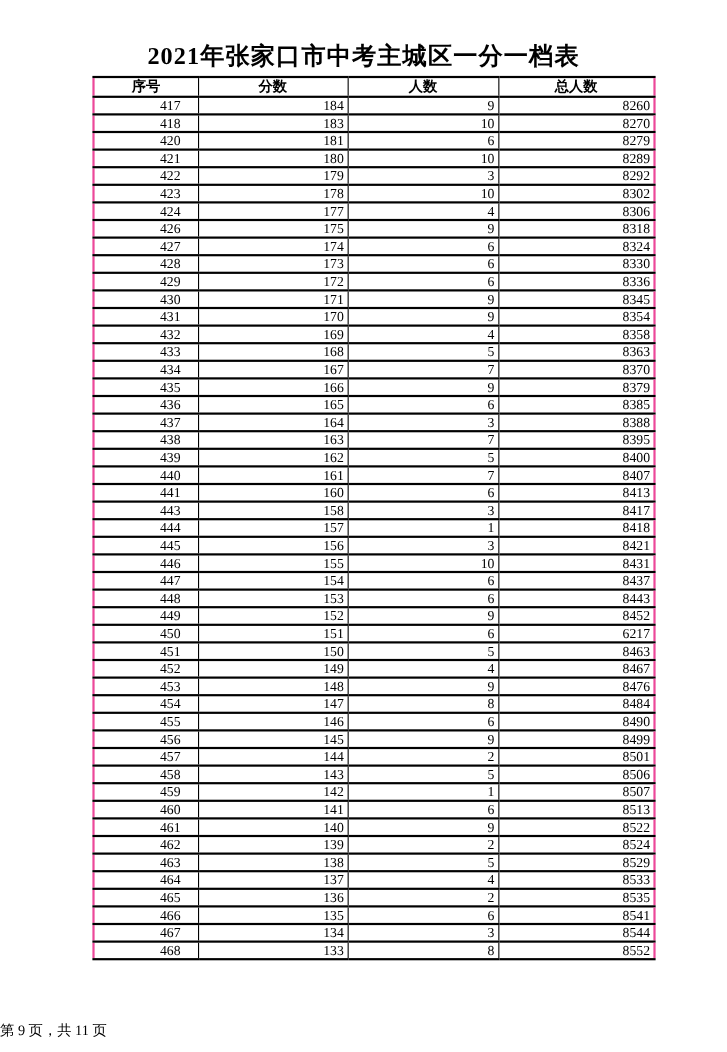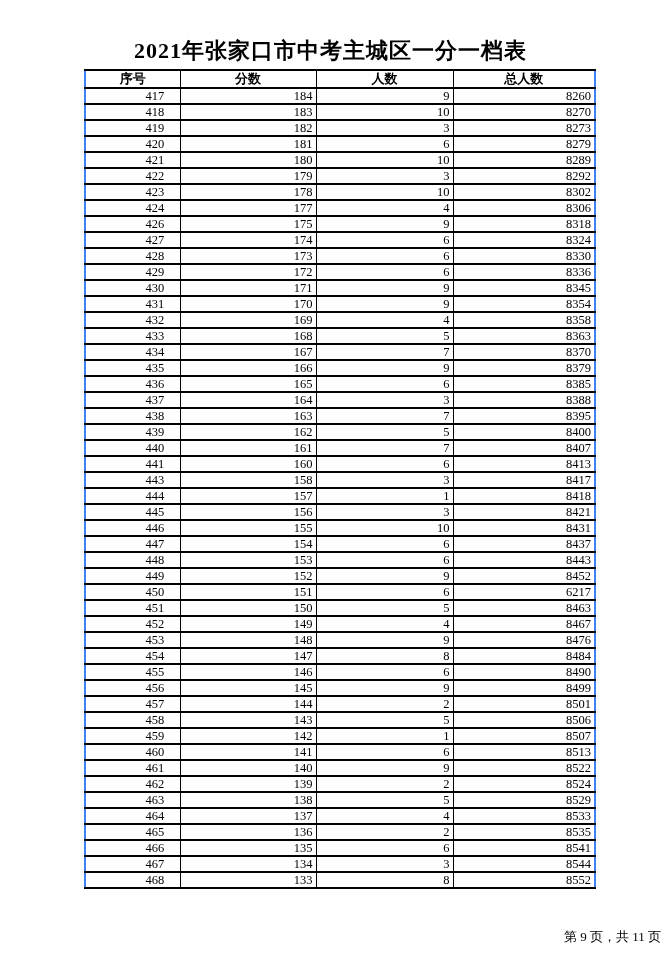--- a/index.html
+++ b/index.html
@@ -27,21 +27,21 @@
     letter-spacing: 1px;
     white-space: nowrap;
   }
   table.score-table {
     position: absolute;
     left: 84px;
     top: 69px;
     width: 510px;
     border-collapse: collapse;
     table-layout: fixed;
-    border: 2px solid #3b82f6;
+    border: 2px solid #ec4899;
   }
   .score-table th, .score-table td {
     border-left: 1px solid #000000;
     border-right: 1px solid #000000;
     border-top: 2px solid #000000;
     border-bottom: 2px solid #000000;
     padding: 0;
     overflow: hidden;
     white-space: nowrap;
   }
@@ -59,21 +59,21 @@
   }
   .score-table td.c0 { text-align: center; padding-left: 44px; }
   .score-table td.c1,
   .score-table td.c2,
   .score-table td.c3 { text-align: right; padding-right: 3px; }
   .footer {
     position: absolute;
     top: 928px;
     left: 0;
     width: 661px;
-    text-align: right;
+    text-align: left;
     font-size: 13px;
     white-space: nowrap;
   }
 </style>
 </head>
 <body>
 
 <div class="page">
 
   <div class="title">2021年张家口市中考主城区一分一档表</div>
@@ -100,26 +100,20 @@
           <td class="c2">9</td>
           <td class="c3">8260</td>
         </tr>
         <tr>
           <td class="c0">418</td>
           <td class="c1">183</td>
           <td class="c2">10</td>
           <td class="c3">8270</td>
         </tr>
         <tr>
-          <td class="c0">419</td>
-          <td class="c1">182</td>
-          <td class="c2">3</td>
-          <td class="c3">8273</td>
-        </tr>
-        <tr>
           <td class="c0">420</td>
           <td class="c1">181</td>
           <td class="c2">6</td>
           <td class="c3">8279</td>
         </tr>
         <tr>
           <td class="c0">421</td>
           <td class="c1">180</td>
           <td class="c2">10</td>
           <td class="c3">8289</td>

